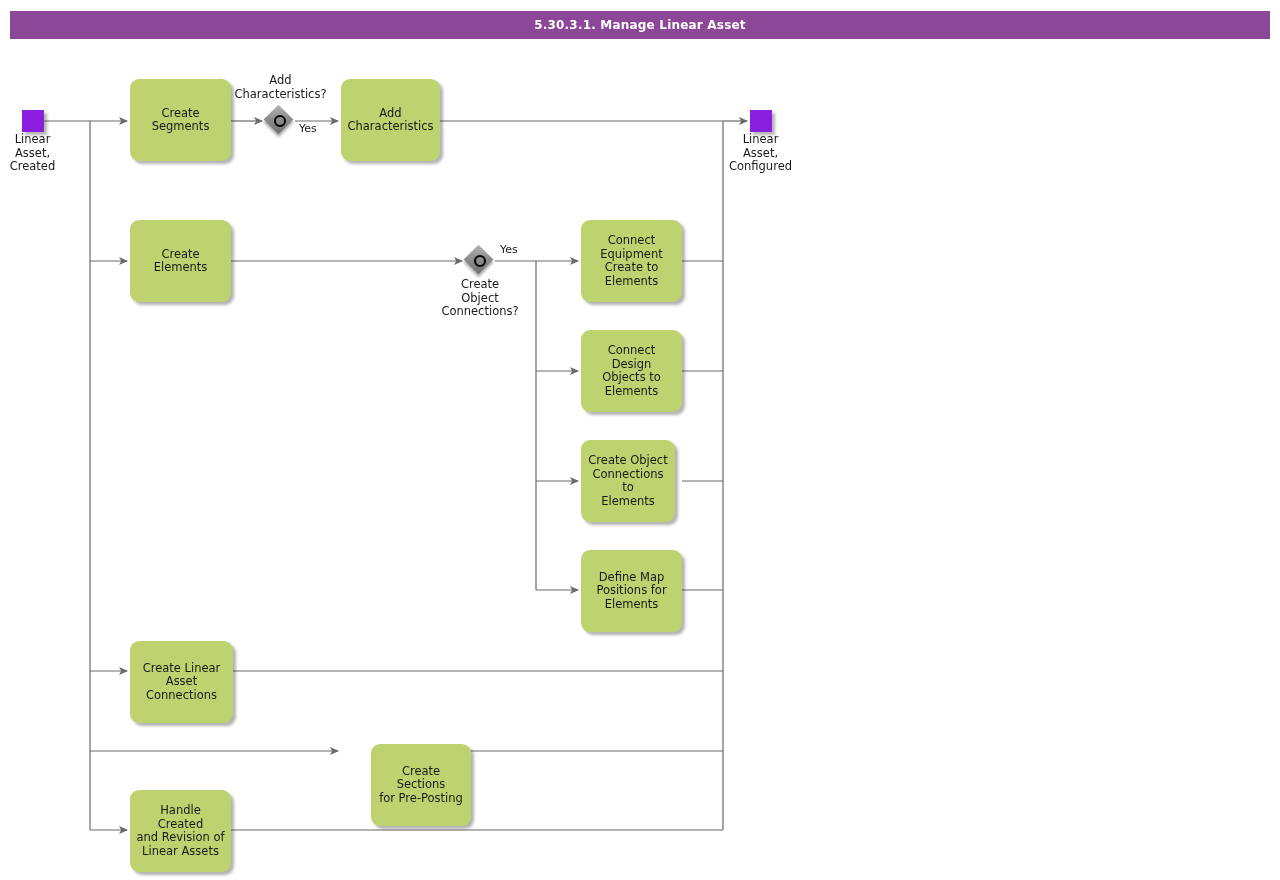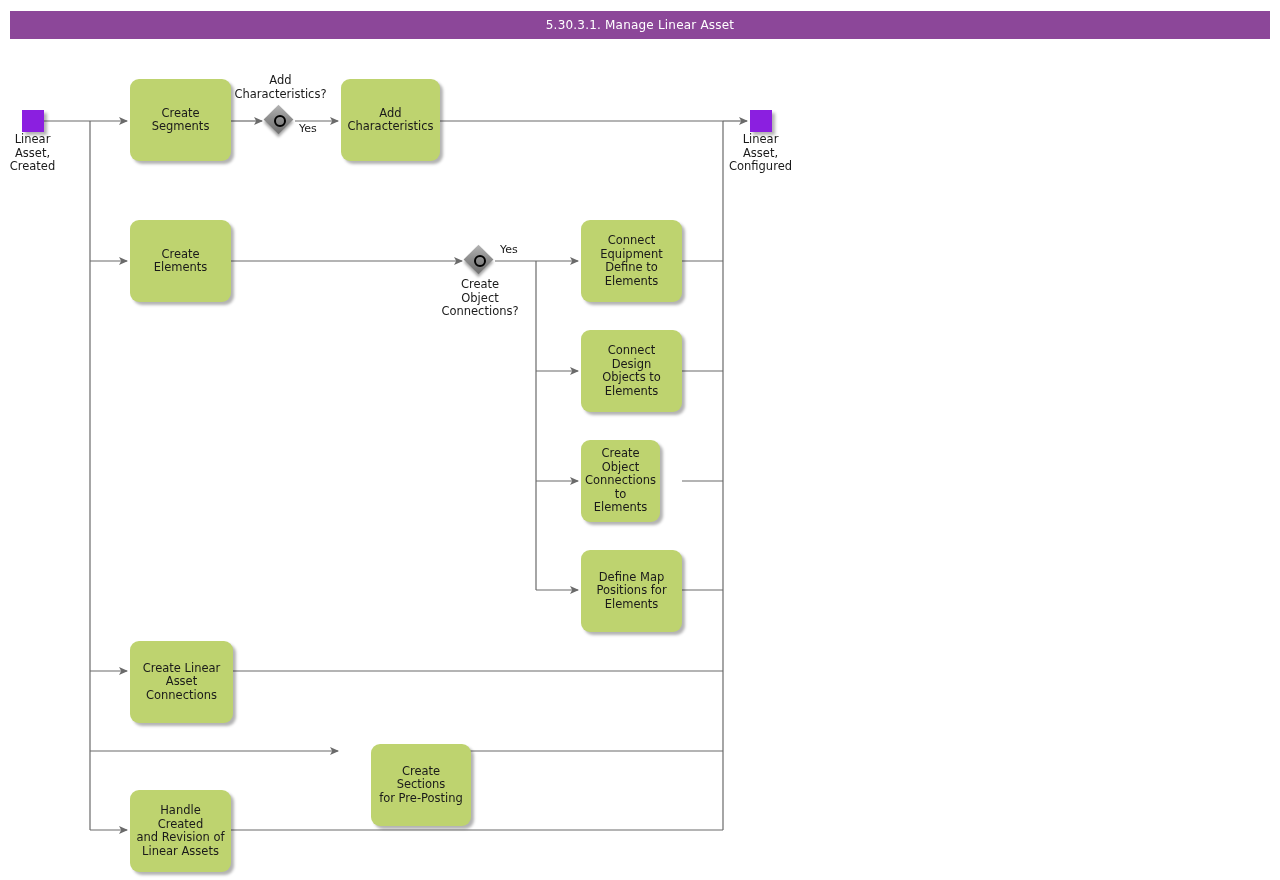--- a/index.html
+++ b/index.html
@@ -19,21 +19,21 @@
   
   #title-bar {
     position: absolute;
     left: 10px;
     top: 11px;
     width: 1260px;
     height: 28px;
     background: #8c4799;
     color: #ffffff;
     font-size: 12px;
-    font-weight: normal;
+    font-weight: bold;
     display: flex;
     align-items: center;
     justify-content: center;
     letter-spacing: 0.2px;
   }
 
   
   #canvas {
     position: absolute;
     left: 0;
@@ -219,28 +219,28 @@
 Segments</div>
 
   <div class="task" style="left:341px; top:79px; width:99px; height:82px;">Add
 Characteristics</div>
 
   <div class="task" style="left:130px; top:220px; width:101px; height:82px;">Create
 Elements</div>
 
   <div class="task" style="left:581px; top:220px; width:101px; height:82px;">Connect
 Equipment
-Define to
+Create to
 Elements</div>
 
   <div class="task" style="left:581px; top:330px; width:101px; height:82px;">Connect Design
 Objects to
 Elements</div>
 
-  <div class="task" style="left:581px; top:440px; width:79px; height:82px;">Create Object
+  <div class="task" style="left:581px; top:440px; width:94px; height:82px;">Create Object
 Connections to
 Elements</div>
 
   <div class="task" style="left:581px; top:550px; width:101px; height:82px;">Define Map
 Positions for
 Elements</div>
 
   <div class="task" style="left:130px; top:630px; width:103px; height:82px;margin-top:11px;">Create Linear
 Asset
 Connections</div>

